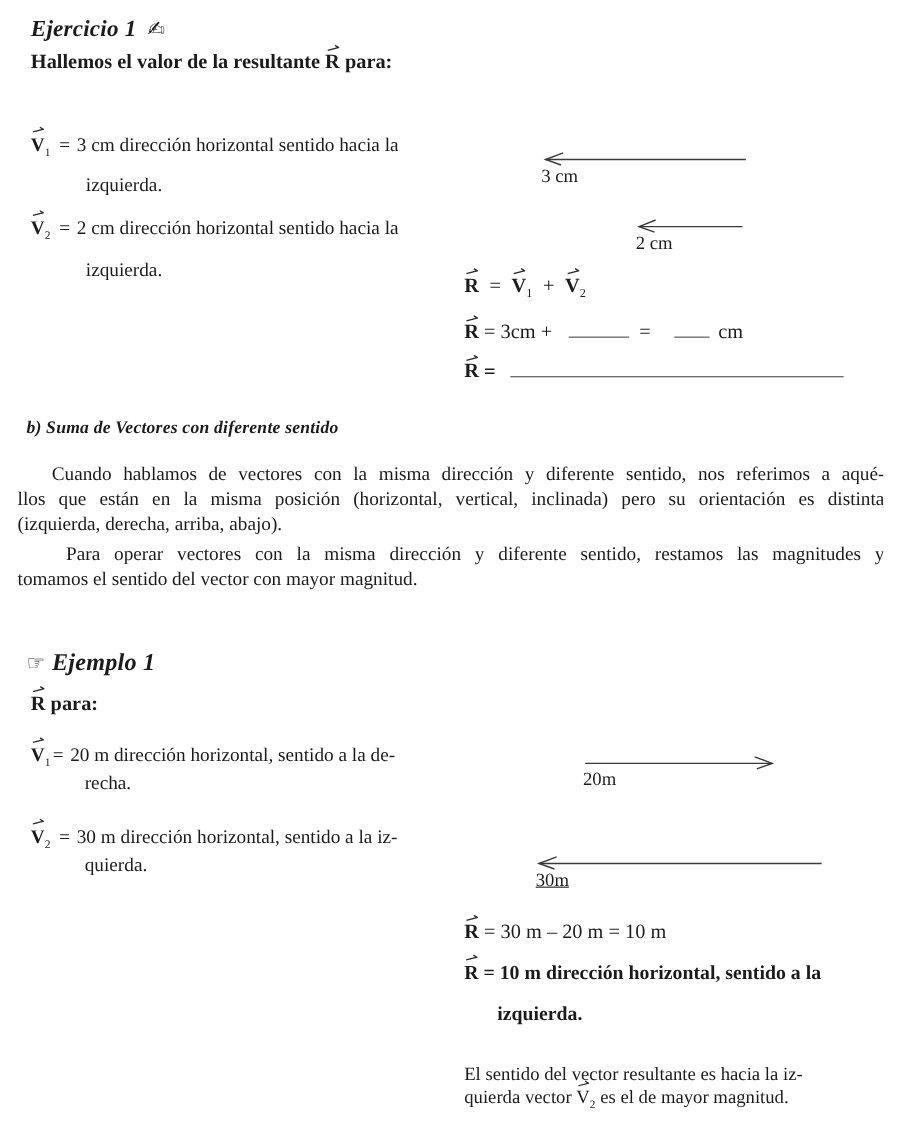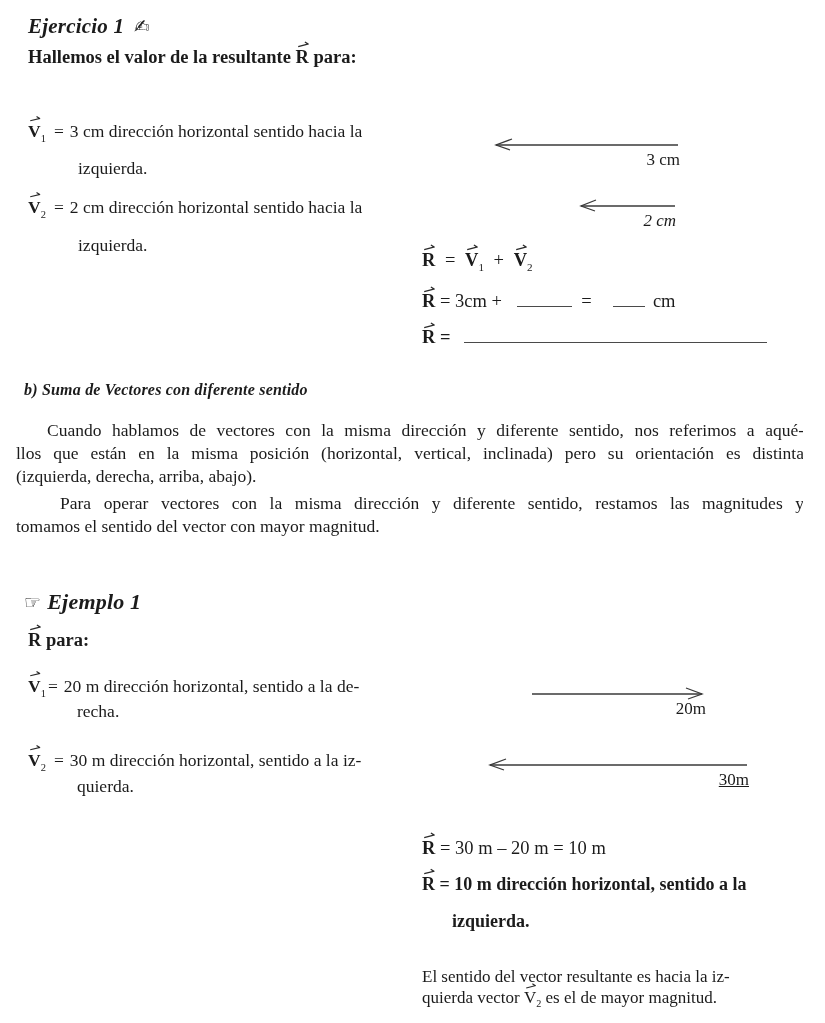--- a/index.html
+++ b/index.html
@@ -39,21 +39,21 @@
   
   .eq { font-size:18.5px; white-space:nowrap; }
   .eq .sp { margin:0 5px; }
   .eq.bold-line { font-weight:bold; font-size:18px; }
   .blank { display:inline-block; border-bottom:1.4px solid #4a4a4a; height:1.05em; vertical-align:baseline; }
   .w55 { width:55px; margin-left:10px; }
   .w32 { width:32px; margin-left:12px; margin-right:3px; }
   .w305 { width:303px; margin-left:9px; }
 
   
-  .diagram { text-align:right; }
+  .diagram { text-align:left; }
   .diagram svg { display:block; }
   .diagram .dlabel { font-size:17px; margin-top:-1px; }
   .stroke { stroke:#3a3a3a; stroke-width:1.3; fill:none; }
 
   
   .note-line { font-size:17px; white-space:nowrap; }
 </style>
 </head>
 <body>
 
@@ -80,21 +80,21 @@
   <div class="abs body-line" style="left:78px; top:235px;">izquierda.</div>
 
   <div class="abs diagram" style="left:492px; top:137px; width:188px;">
     <svg width="188" height="14">
       <line class="stroke" x1="186" y1="8" x2="4" y2="8"></line>
       <polyline class="stroke" points="20,2 4,8 18,13"></polyline>
     </svg>
     <div class="dlabel">3 cm</div>
   </div>
 
-  <div class="abs diagram" style="left:578px; top:199px; width:98px;font-style:italic;">
+  <div class="abs diagram" style="left:578px; top:199px; width:98px;">
     <svg width="98" height="13">
       <line class="stroke" x1="97" y1="7" x2="3" y2="7"></line>
       <polyline class="stroke" points="18,1 3,7 17,12"></polyline>
     </svg>
     <div class="dlabel">2 cm</div>
   </div>
 
   <div class="abs eq" style="left:422px; top:250px;">
     <span class="vec"><span class="vec-body"><span class="vec-arrow">⇀</span><span>R</span></span></span>
     <span class="sp">=</span>
@@ -151,21 +151,21 @@
   <div class="abs body-line" style="left:77px; top:776px;">quierda.</div>
 
   <div class="abs diagram" style="left:530px; top:685px; width:176px;">
     <svg width="176" height="15">
       <line class="stroke" x1="2" y1="9" x2="172" y2="9"></line>
       <polyline class="stroke" points="156,3 172,9 158,14"></polyline>
     </svg>
     <div class="dlabel">20m</div>
   </div>
 
-  <div class="abs diagram" style="left:487px; top:756px; width:262px;text-decoration:underline;">
+  <div class="abs diagram" style="left:487px; top:776px; width:262px;text-decoration:underline;">
     <svg width="262" height="15">
       <line class="stroke" x1="260" y1="9" x2="3" y2="9"></line>
       <polyline class="stroke" points="19,3 3,9 17,14"></polyline>
     </svg>
     <div class="dlabel">30m</div>
   </div>
 
   <div class="abs eq" style="left:422px; top:838px;">
     <span class="vec"><span class="vec-body"><span class="vec-arrow">⇀</span><span>R</span></span></span>
     <span>= 30 m – 20 m = 10 m</span>

